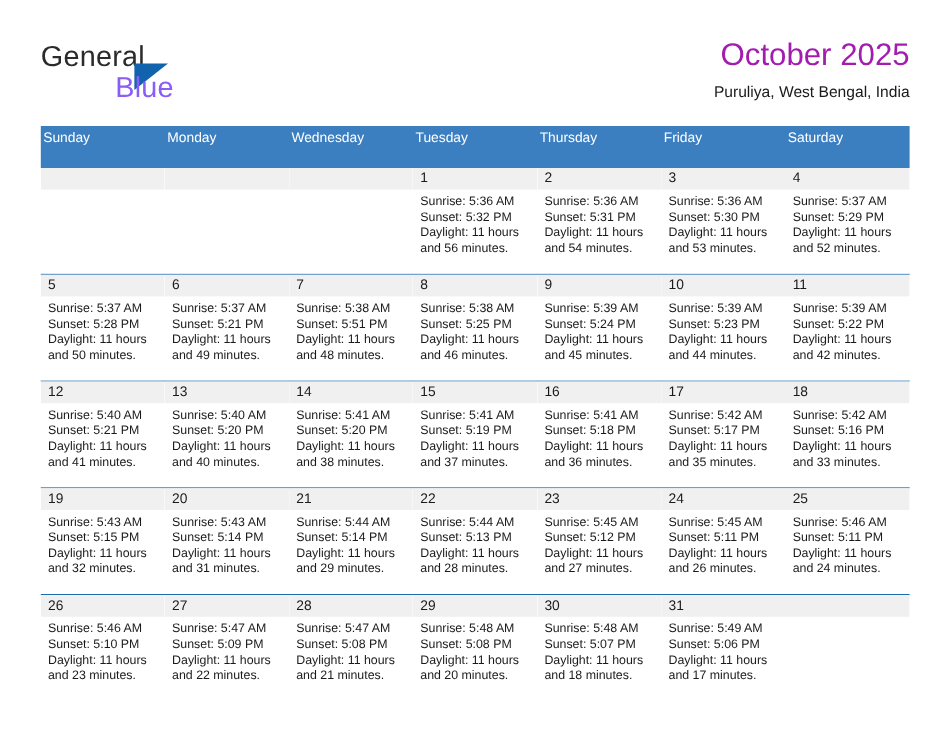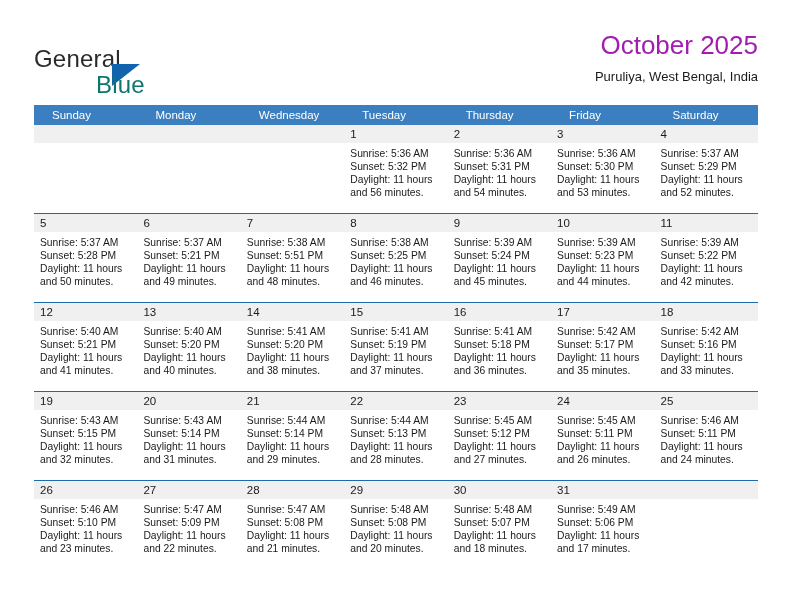--- a/index.html
+++ b/index.html
@@ -25,21 +25,21 @@
   .header {
     position: absolute;
     left: 34px;
     top: 28px;
     right: 34px;
     height: 68px;
   }
   .logo {
     position: absolute;
     left: 0;
-    top: 17px;
+    top: 6px;
     width: 190px;
     height: 56px;
   }
   .logo-general {
     position: absolute;
     left: 0;
     top: 0;
     font-size: 24px;
     letter-spacing: 0.2px;
     color: #2b2b2b;
@@ -52,21 +52,21 @@
     width: 0;
     height: 0;
     border-left: 28px solid #1263ae;
     border-bottom: 22px solid transparent;
   }
   .logo-blue {
     position: absolute;
     left: 62px;
     top: 26px;
     font-size: 24px;
-    color: #0f766e;
+    color: #8b5cf6;
     letter-spacing: 0.2px;
   }
   .title-wrap {
     position: absolute;
     right: 0;
     top: 0;
     text-align: right;
   }
   .cal-title {
     font-size: 26px;
@@ -90,23 +90,23 @@
     width: 724px;
   }
   .dow-row {
     display: flex;
     width: 100%;
     background: #3c7fc1;
   }
   .dow {
     flex: 1 1 0;
     box-sizing: border-box;
-    height: 20px;
+    height: 35px;
     line-height: 20px;
-    padding-left: 18px;
+    padding-left: 2px;
     font-size: 11.5px;
     color: #ffffff;
     overflow: hidden;
     white-space: nowrap;
   }
   .week {
     display: flex;
     width: 100%;
     border-top: 1.6px solid #1d6aad;
     background: #ffffff;

